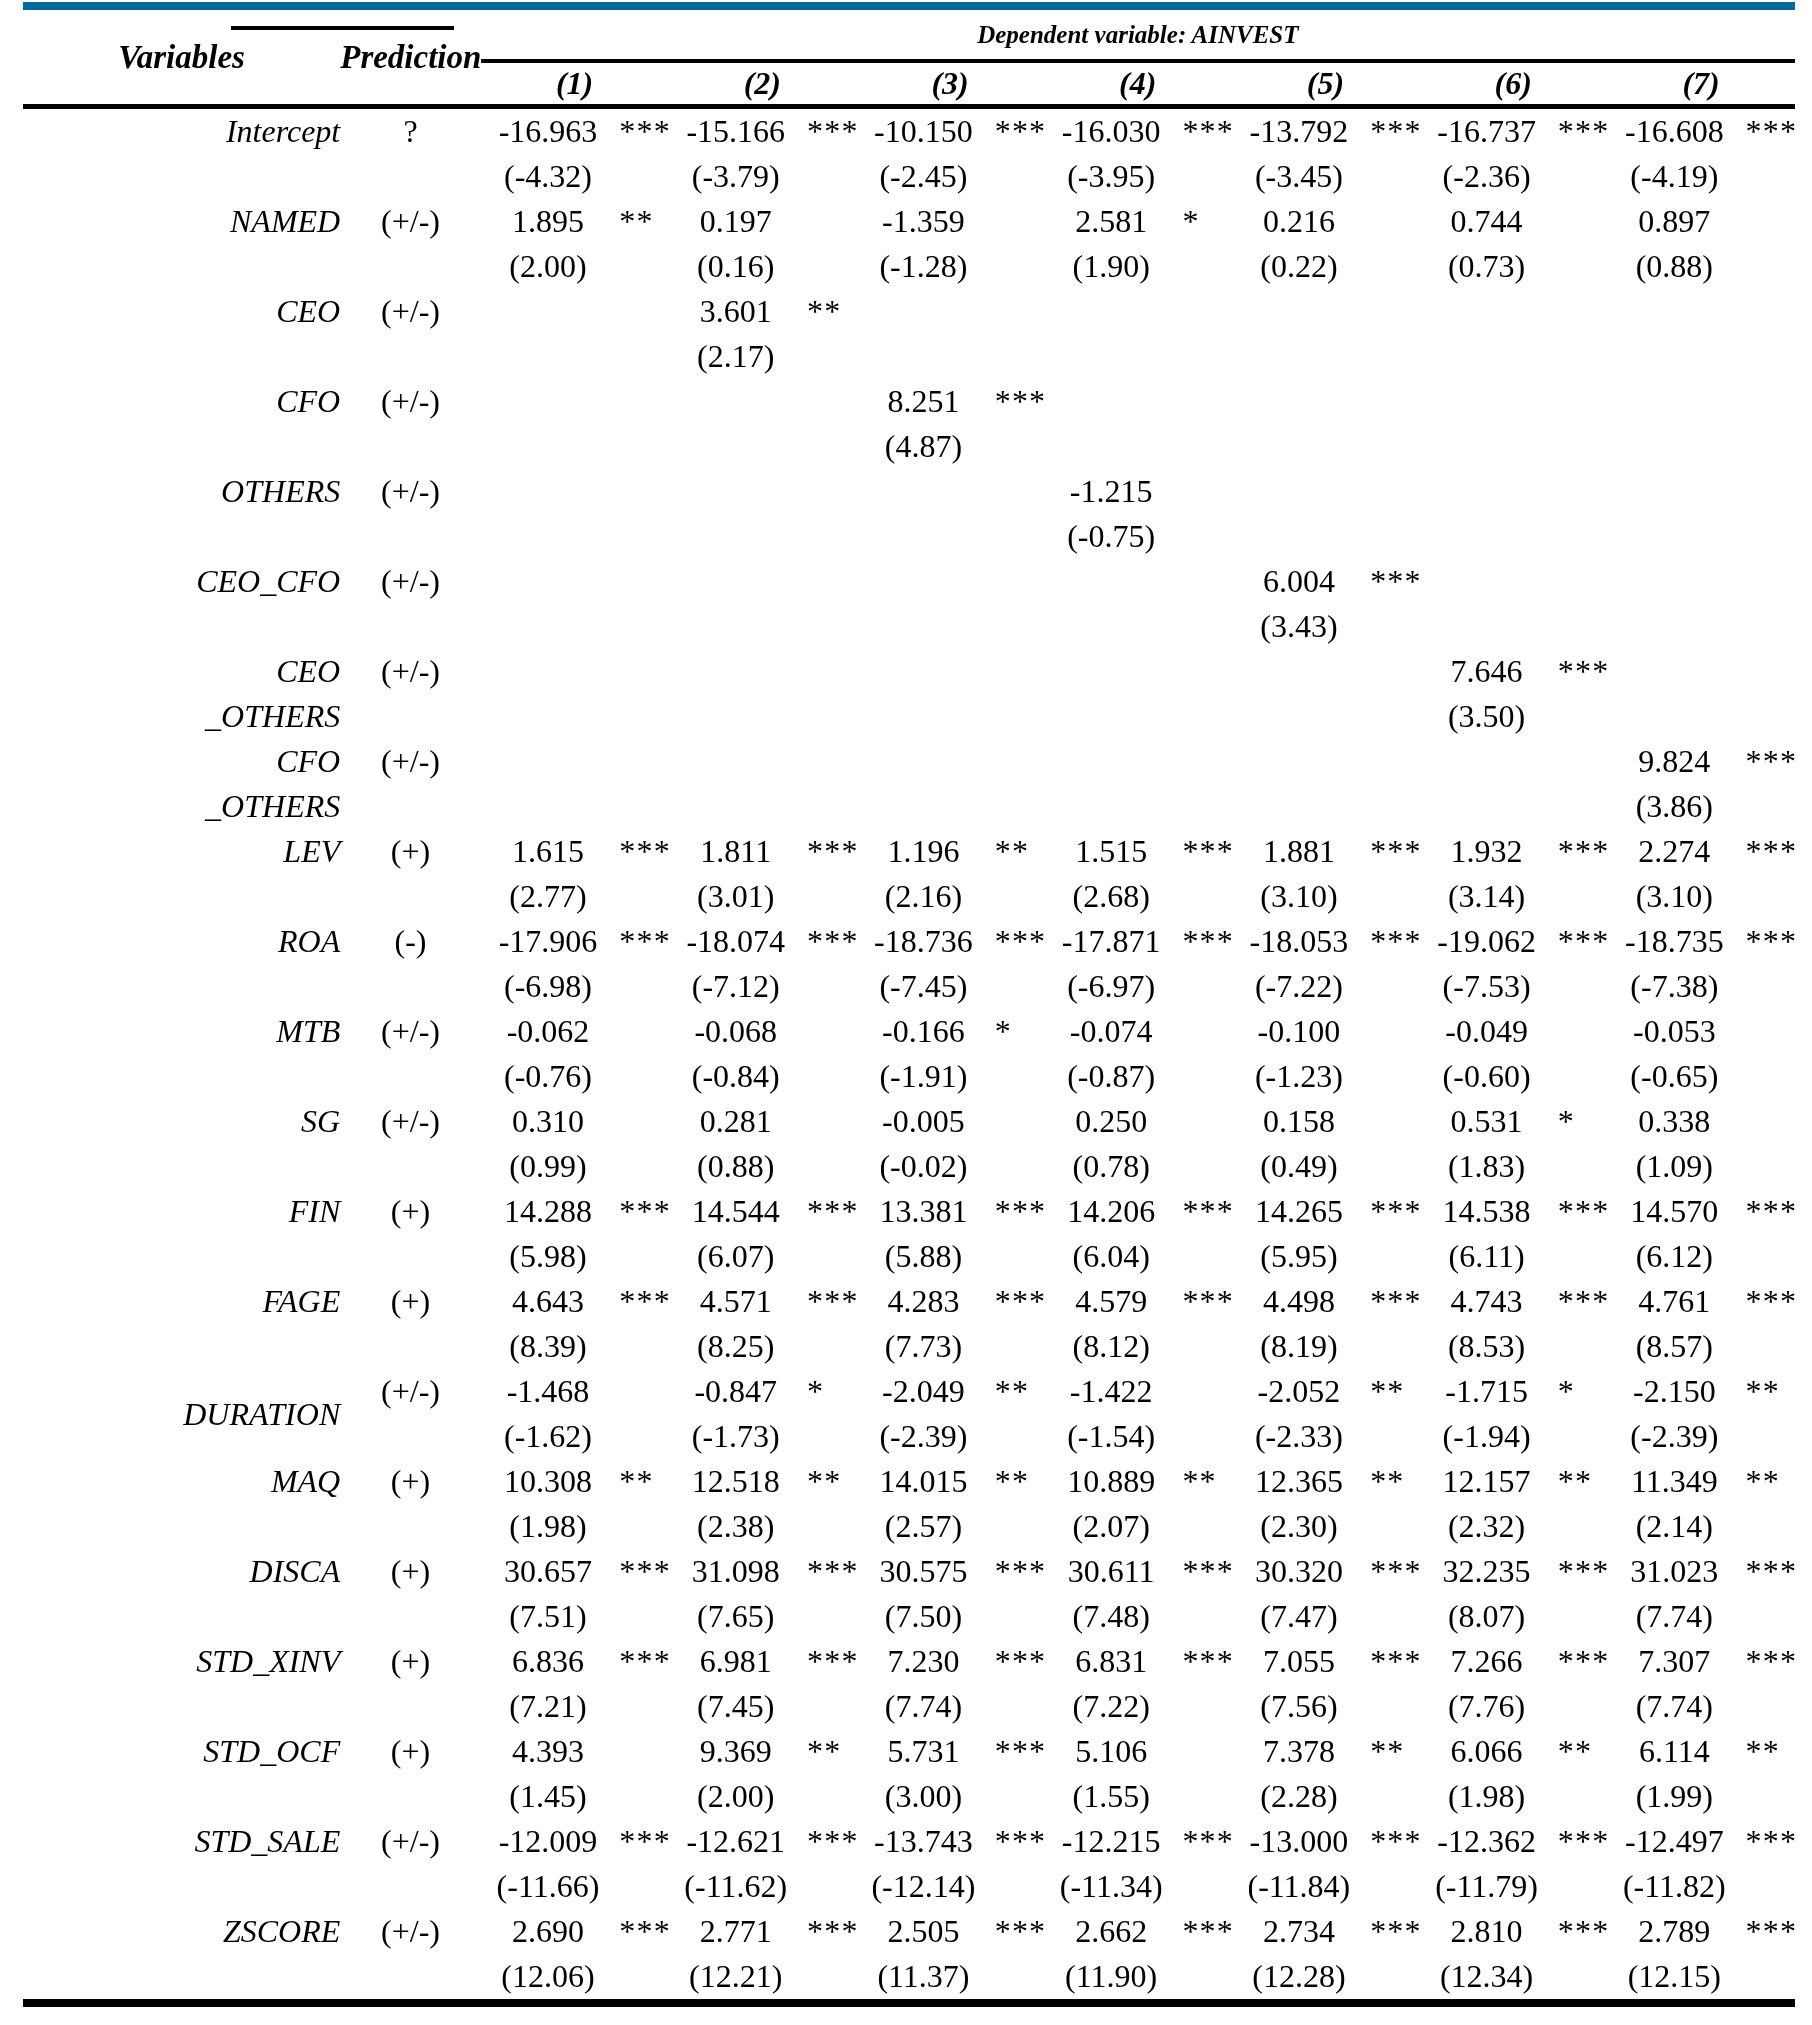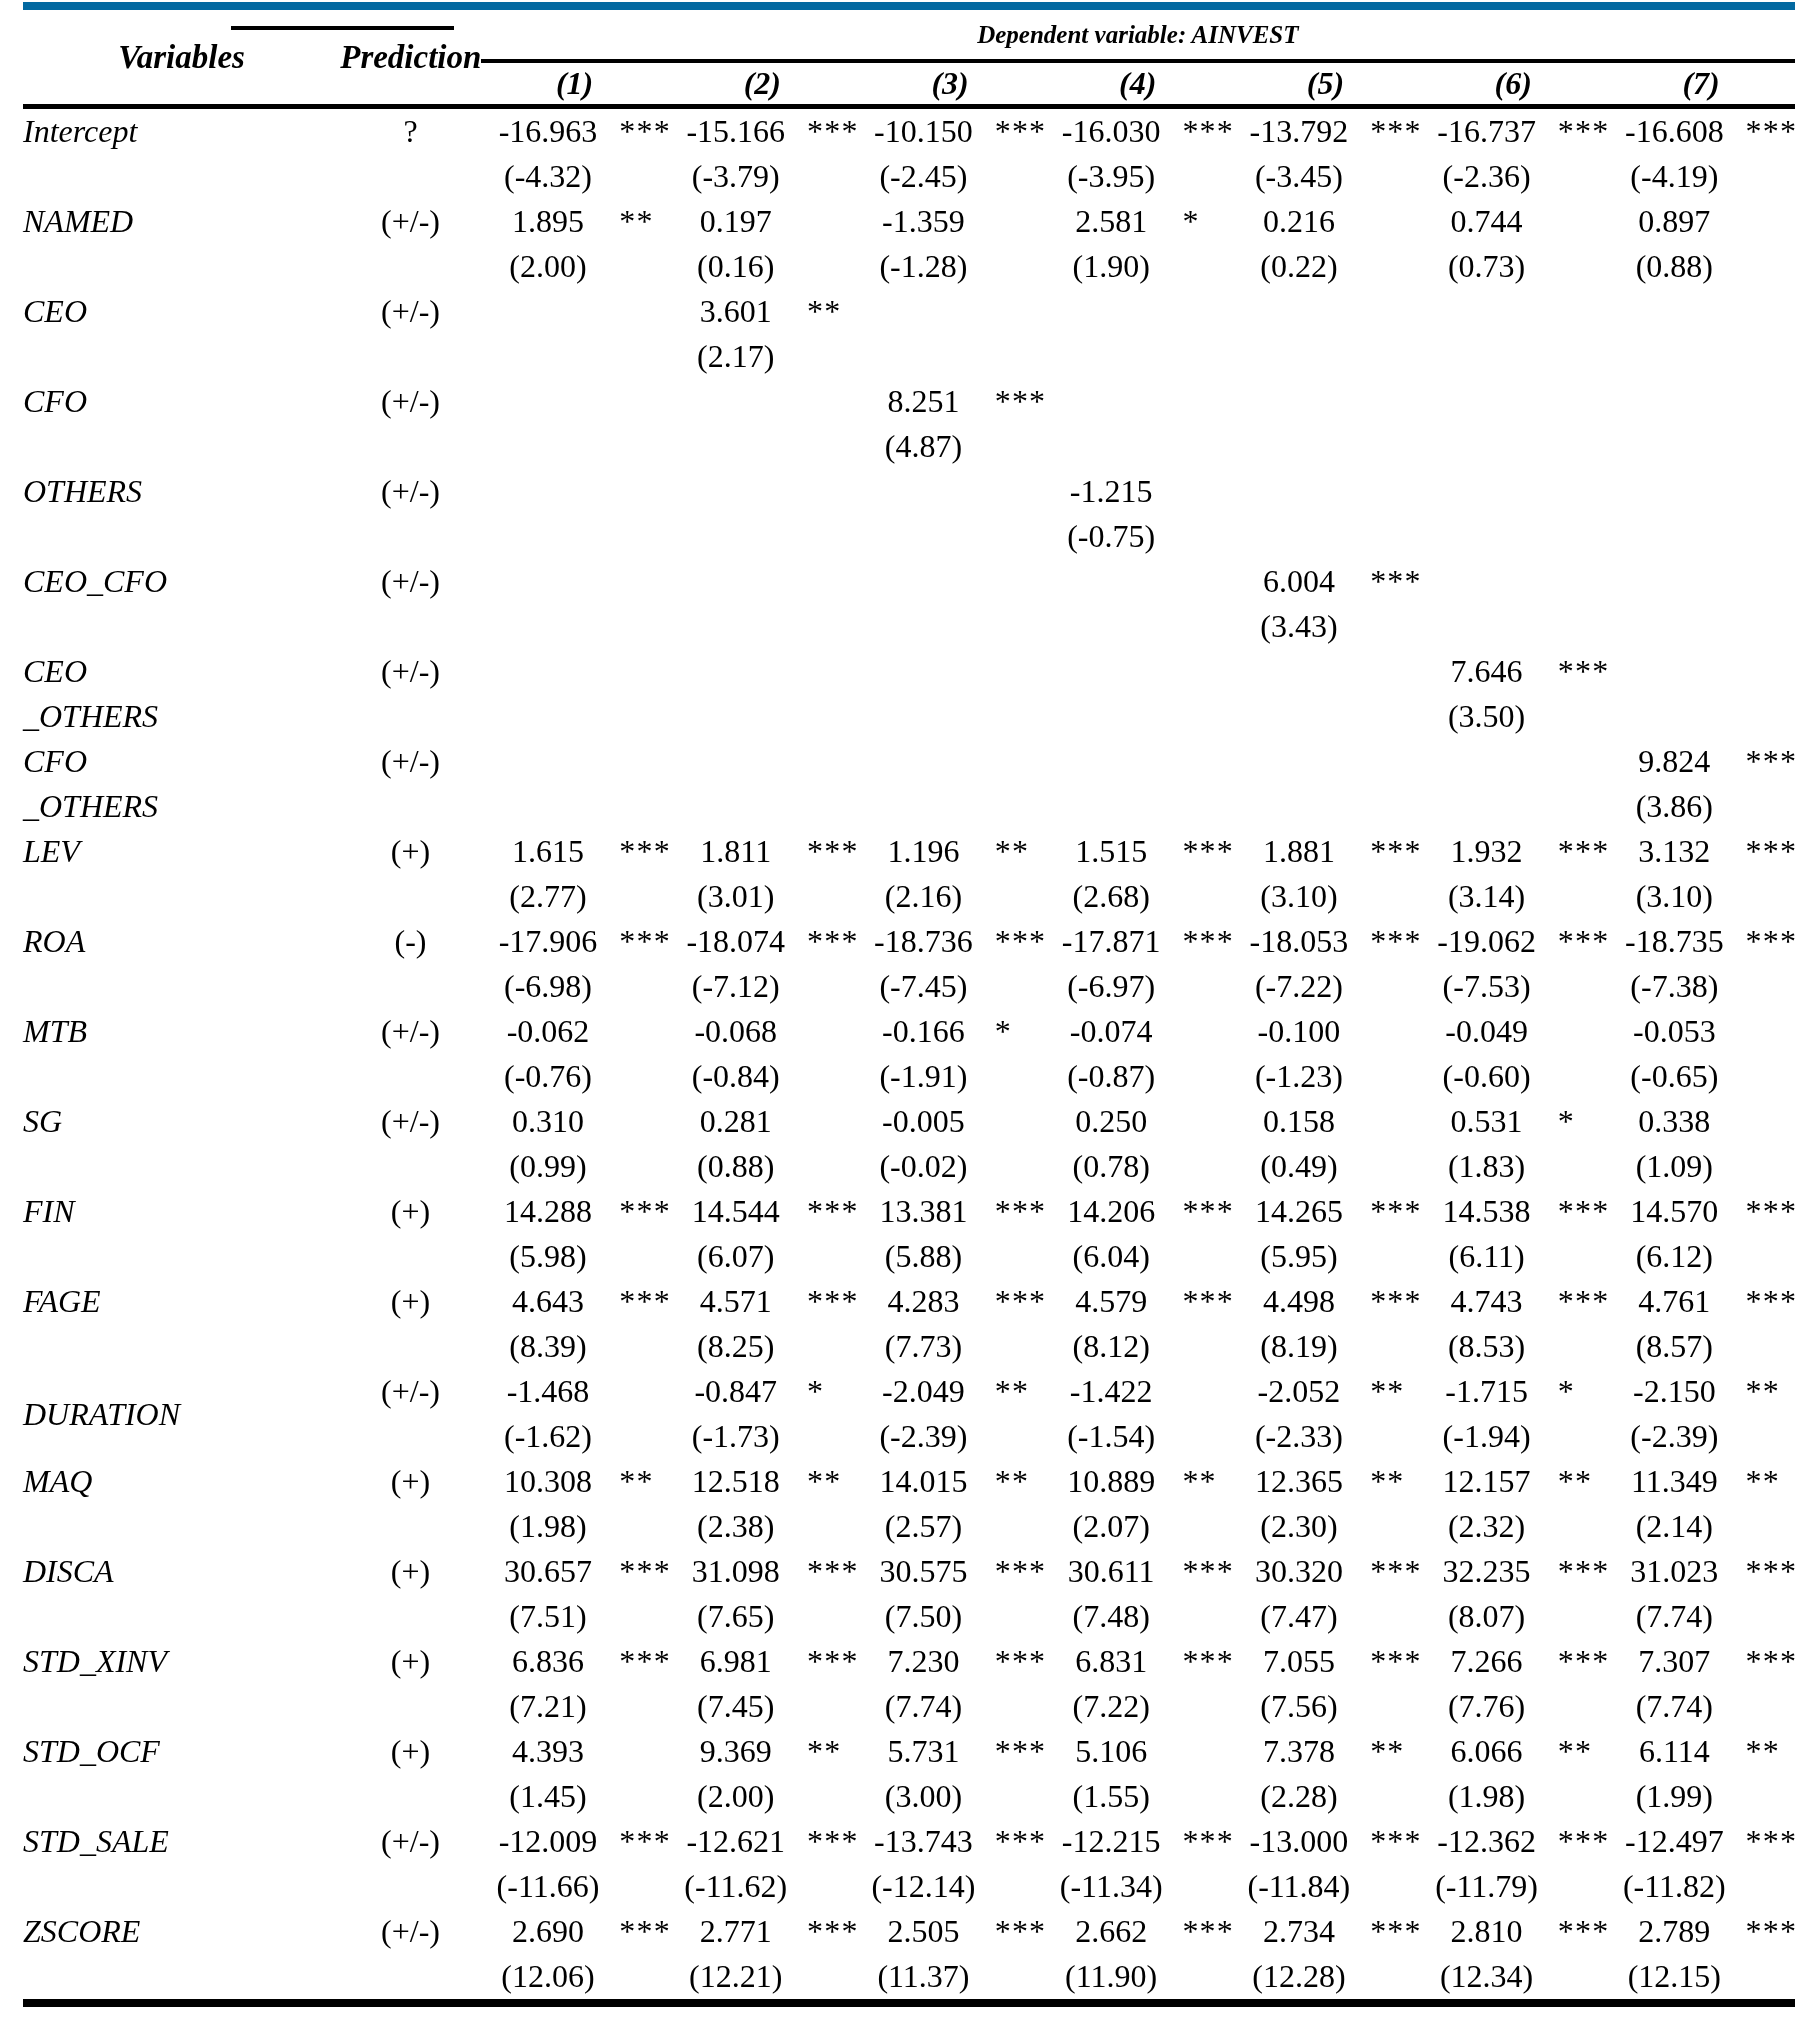--- a/index.html
+++ b/index.html
@@ -57,21 +57,21 @@
     height: 45px;
     font-size: 32px;
     line-height: 45px;
     vertical-align: middle;
     text-align: center;
     white-space: nowrap;
   }
   td.var-name-cell {
     vertical-align: top;
     font-style: italic;
-    text-align: left;
+    text-align: right;
   }
   td.var-name-cell.center-name { vertical-align: middle; }
   .name-line { display: block; line-height: 45px; }
   td.pred-cell { vertical-align: top; text-align: center; }
   .pred-line { display: block; line-height: 45px; }
   td.stars-cell {
     text-align: left;
     padding-left: 4px;
     letter-spacing: 1.2px;
     font-size: 32px;
@@ -445,21 +445,21 @@
           <td class="coef-cell">1.811</td>
           <td class="stars-cell">***</td>
           <td class="coef-cell">1.196</td>
           <td class="stars-cell">**</td>
           <td class="coef-cell">1.515</td>
           <td class="stars-cell">***</td>
           <td class="coef-cell">1.881</td>
           <td class="stars-cell">***</td>
           <td class="coef-cell">1.932</td>
           <td class="stars-cell">***</td>
-          <td class="coef-cell">3.132</td>
+          <td class="coef-cell">2.274</td>
           <td class="stars-cell">***</td>
         </tr>
         <tr class="t-row">
           <td class="tstat-cell">(2.77)</td>
           <td class="stars-cell"></td>
           <td class="tstat-cell">(3.01)</td>
           <td class="stars-cell"></td>
           <td class="tstat-cell">(2.16)</td>
           <td class="stars-cell"></td>
           <td class="tstat-cell">(2.68)</td>

